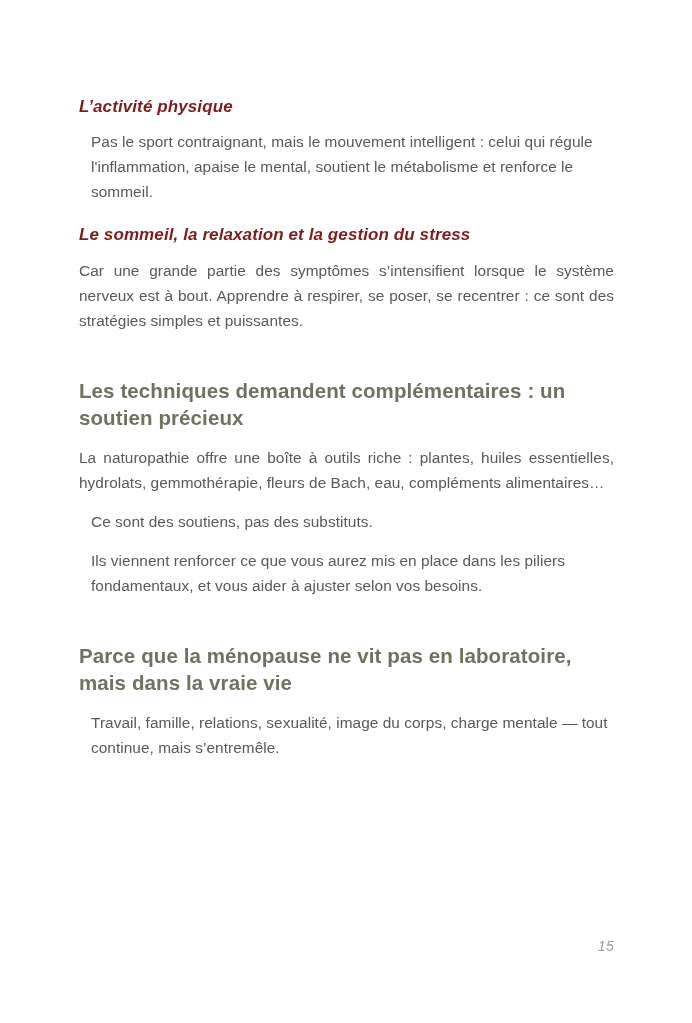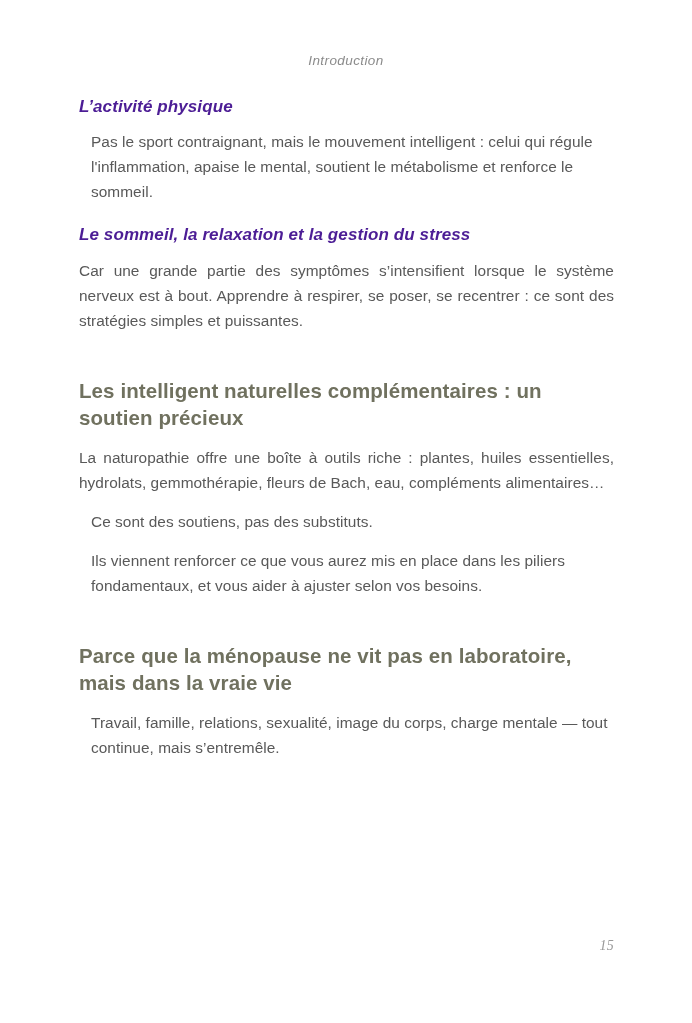--- a/index.html
+++ b/index.html
@@ -44,21 +44,21 @@
     top: 96px;
     width: 535px;
   }
 
   
   h3.sub-heading {
     margin: 0 0 12px 0;
     font-size: 17px;
     font-weight: 700;
     font-style: italic;
-    color: #4c1d95;
+    color: #7f1d1d;
     letter-spacing: 0.1px;
     line-height: 1.25;
   }
 
   h2.major-heading {
     margin: 0 0 14px 0;
     font-size: 20.5px;
     font-weight: 700;
     color: #70715f;
     line-height: 1.32;
@@ -88,44 +88,42 @@
   .folio {
     position: absolute;
     top: 938px;
     left: 0;
     width: 614px;
     text-align: right;
     font-style: italic;
     font-size: 14px;
     color: #9a9a9a;
     letter-spacing: 0.3px;
-    font-family: Liberation Serif, serif;
   }
 </style>
 </head>
 <body>
 
 <div class="page">
 
-  <div class="running-header">Introduction</div>
 
   <div class="content">
 
     <section class="block">
       <h3 class="sub-heading">L’activité physique</h3>
       <p class="body left">Pas le sport contraignant, mais le mouvement intelligent : celui qui régule l'inflammation, apaise le mental, soutient le métabolisme et renforce le sommeil.</p>
     </section>
 
     <section class="block gap-sub">
       <h3 class="sub-heading">Le sommeil, la relaxation et la gestion du stress</h3>
       <p class="body justify">Car une grande partie des symptômes s’intensifient lorsque le système nerveux est à bout. Apprendre à respirer, se poser, se recentrer : ce sont des stratégies simples et puissantes.</p>
     </section>
 
     <section class="block gap-major">
-      <h2 class="major-heading">Les intelligent naturelles complémentaires : un soutien précieux</h2>
+      <h2 class="major-heading">Les techniques demandent complémentaires : un soutien précieux</h2>
       <p class="body justify">La naturopathie offre une boîte à outils riche : plantes, huiles essentielles, hydrolats, gemmothérapie, fleurs de Bach, eau, compléments alimentaires…</p>
       <p class="body left">Ce sont des soutiens, pas des substituts.</p>
       <p class="body left">Ils viennent renforcer ce que vous aurez mis en place dans les piliers fondamentaux, et vous aider à ajuster selon vos besoins.</p>
     </section>
 
     <section class="block gap-major">
       <h2 class="major-heading">Parce que la ménopause ne vit pas en laboratoire, mais dans la vraie vie</h2>
       <p class="body left">Travail, famille, relations, sexualité, image du corps, charge mentale — tout continue, mais s’entremêle.</p>
     </section>
 

